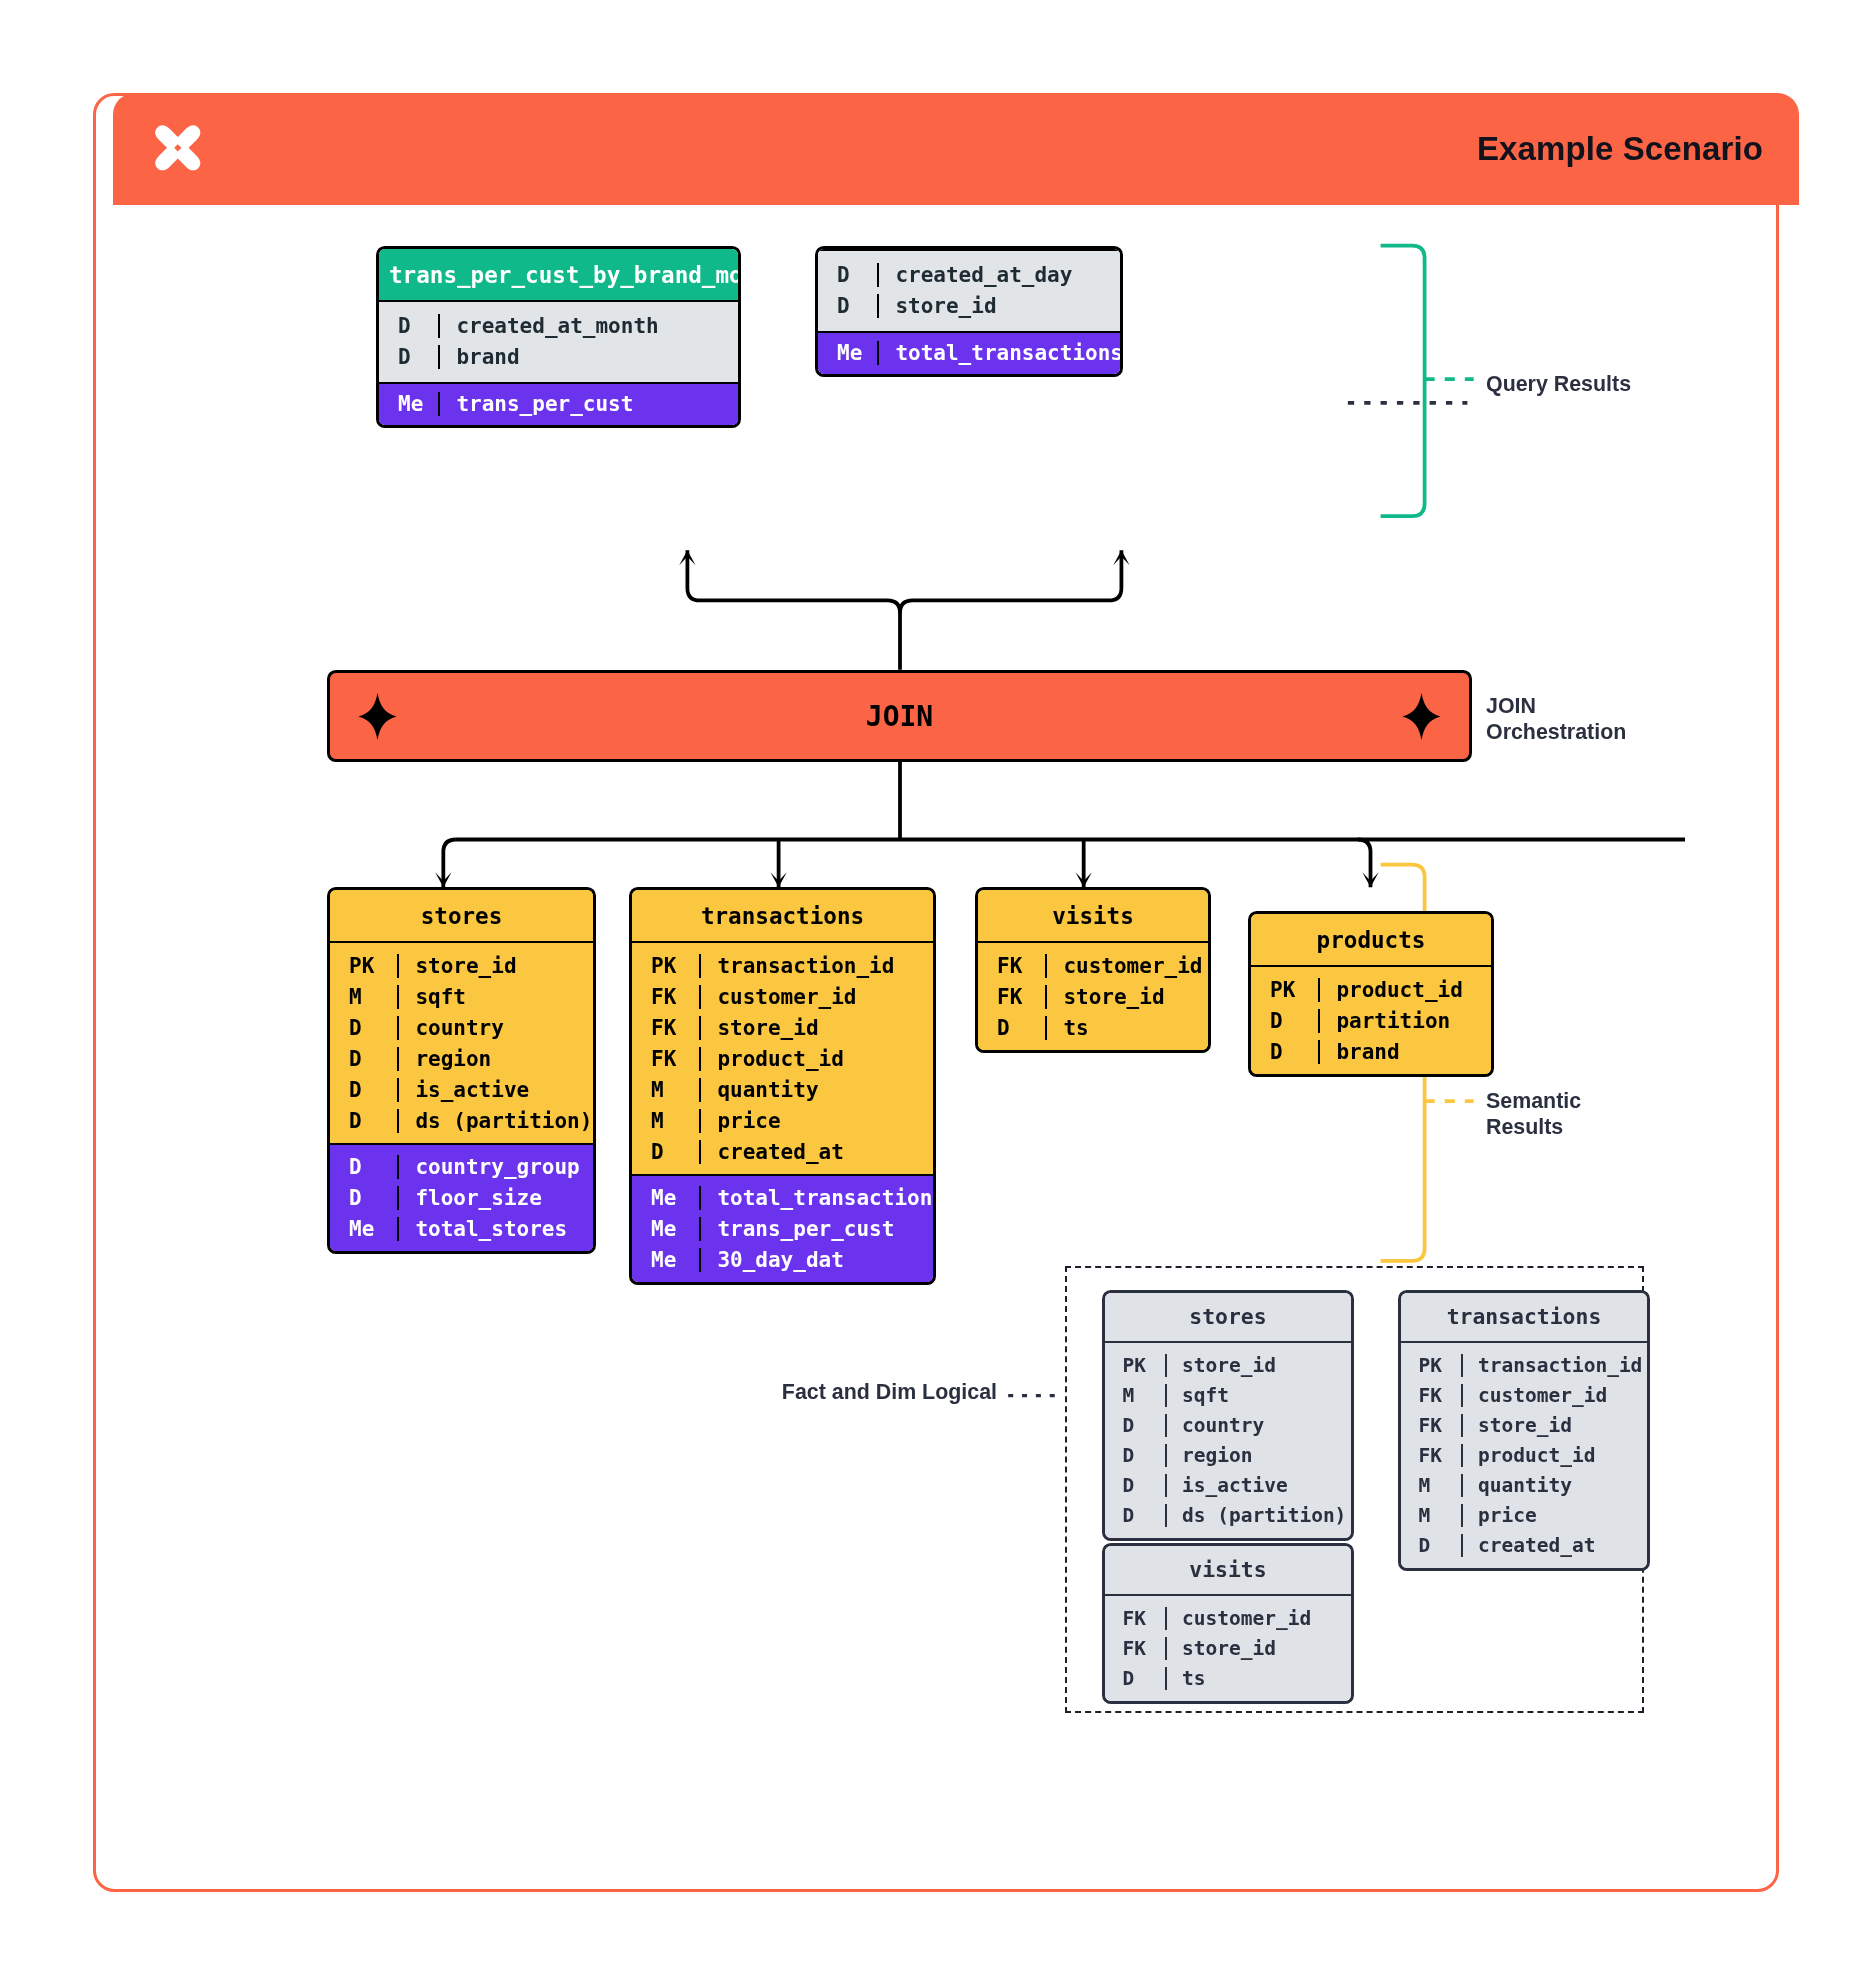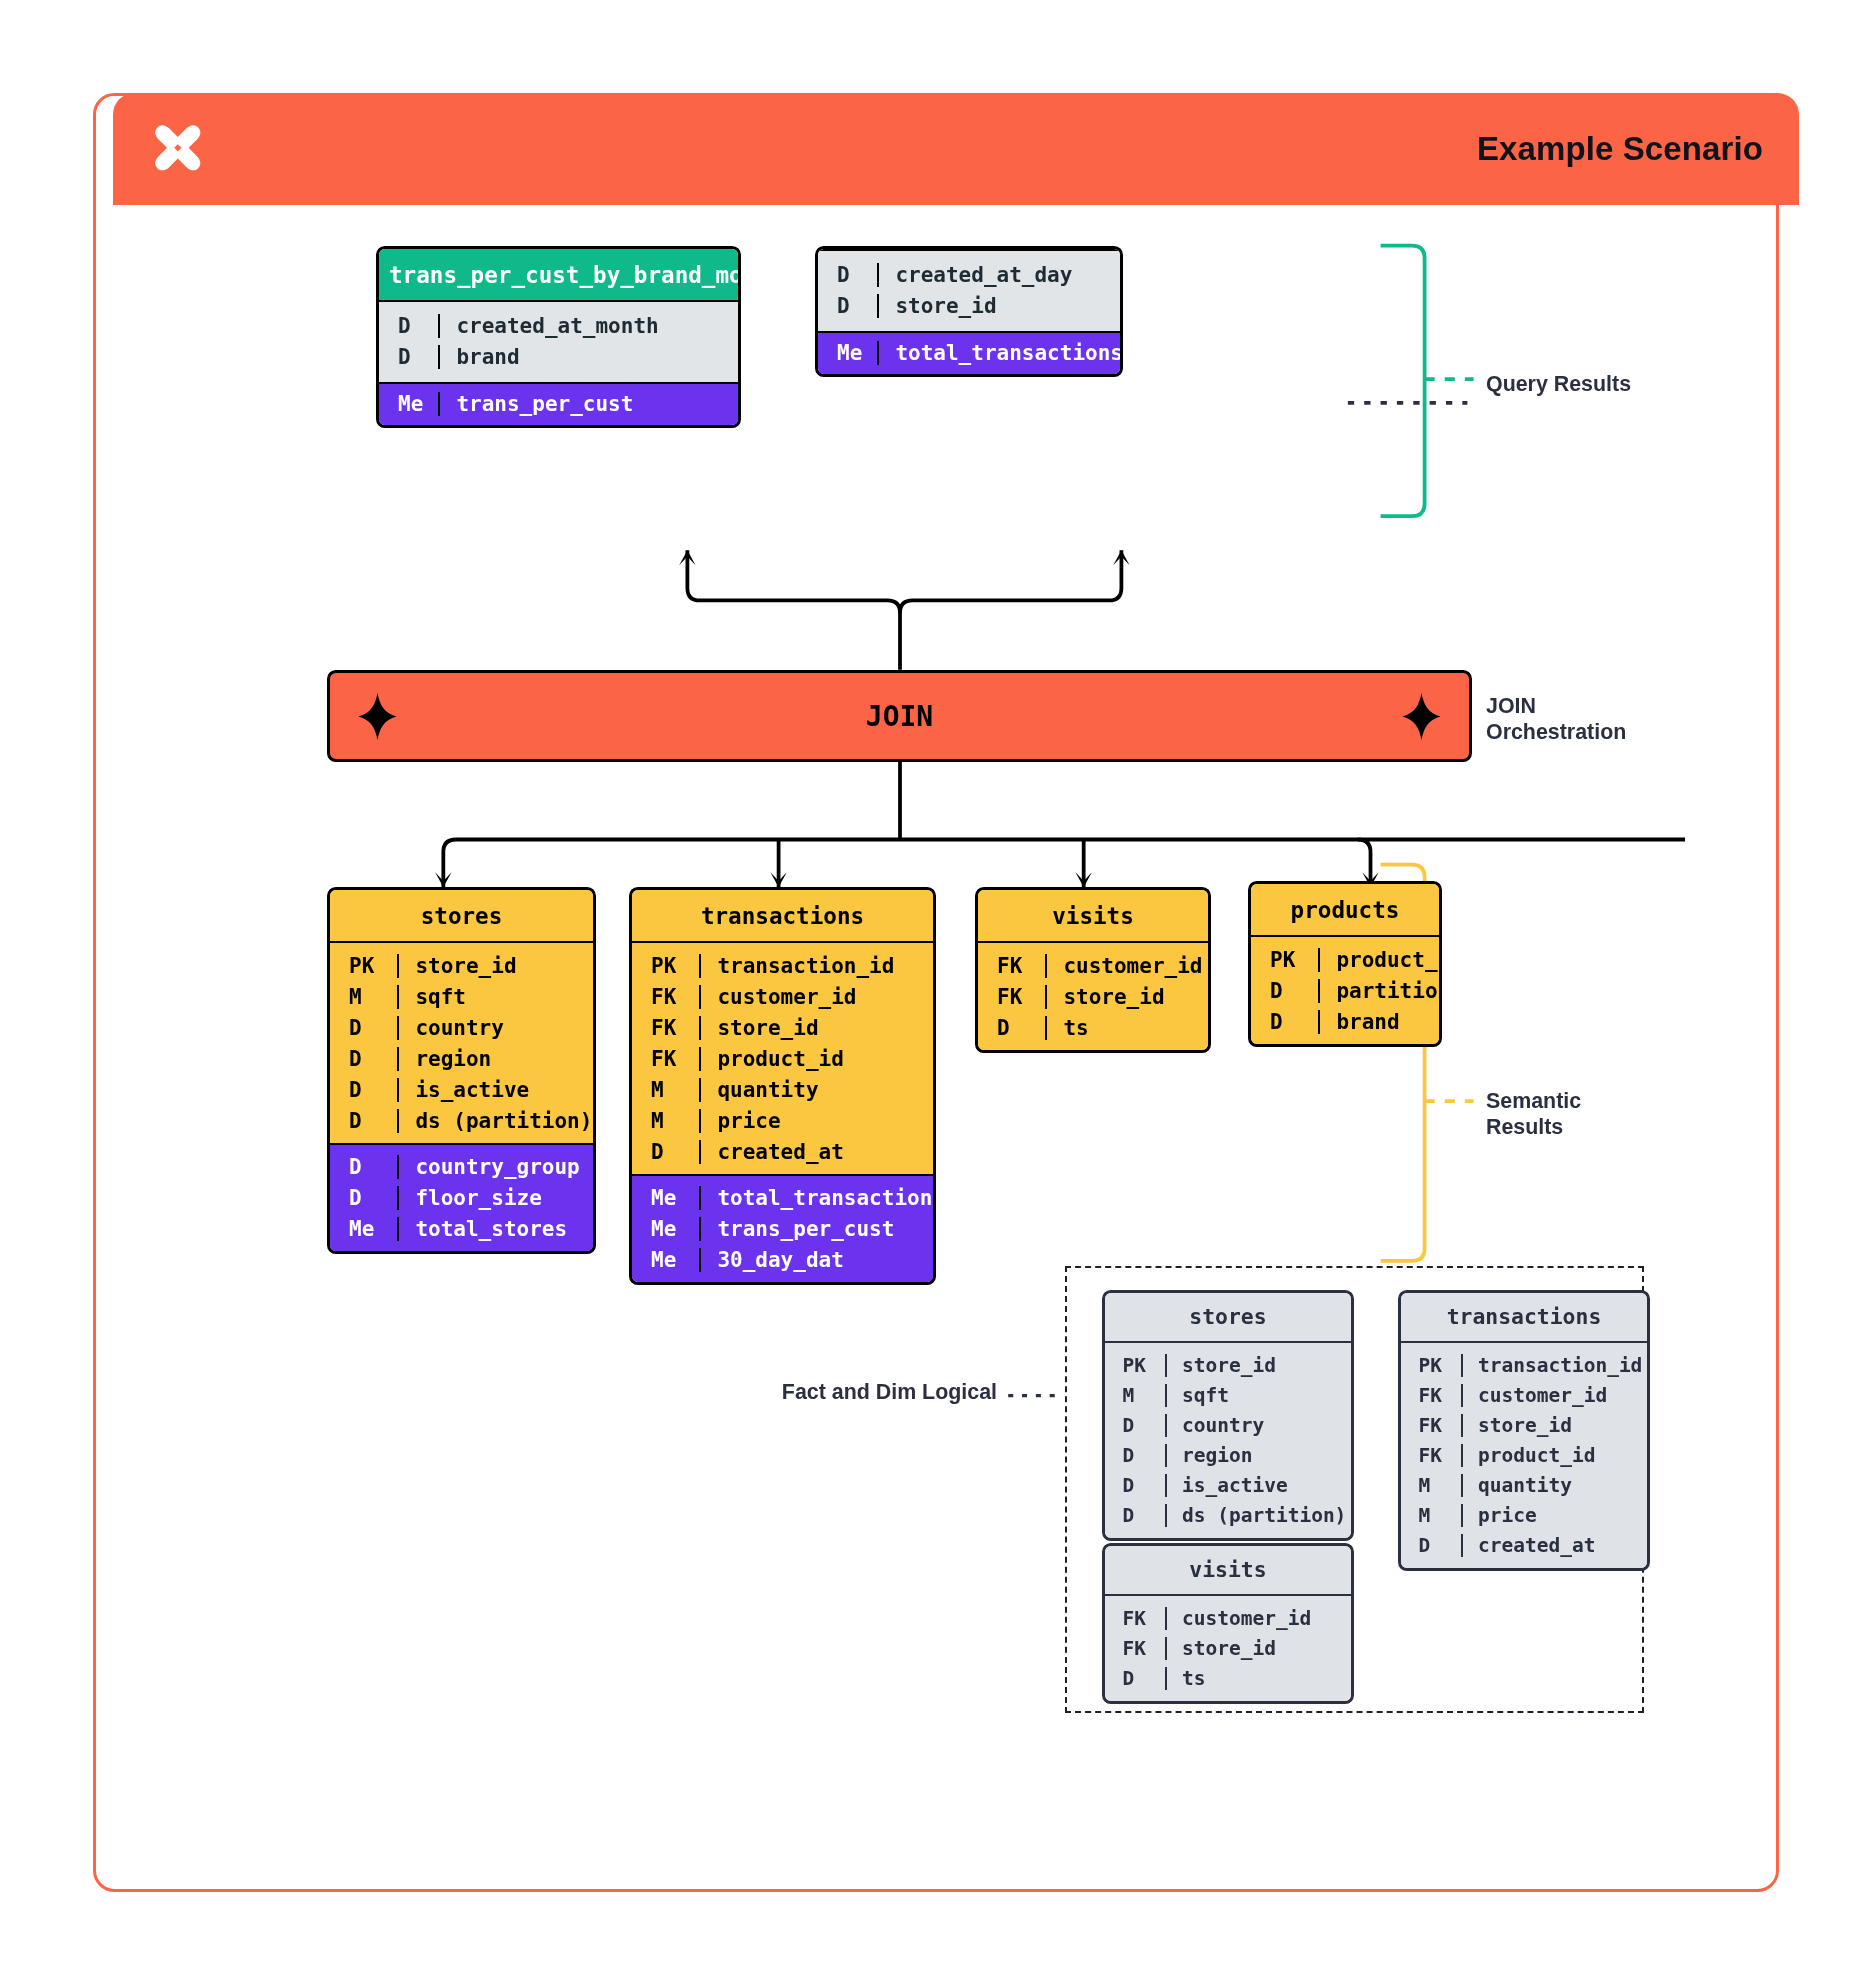--- a/index.html
+++ b/index.html
@@ -407,21 +407,21 @@
             <span class="k">FK</span>
             <span class="v vrule">store_id</span>
           </div>
         <div class="row">
             <span class="k">D</span>
             <span class="v vrule">ts</span>
           </div>
       </div>
     </div>
 
-    <div class="tbl sem" style="left:1152px; top:785px; width:194px;">
+    <div class="tbl sem" style="left:1152px; top:815px; width:246px;">
       <div class="thead">products</div>
       <div class="rows dims sep-h">
         <div class="row">
             <span class="k">PK</span>
             <span class="v vrule">product_id</span>
           </div>
         <div class="row">
             <span class="k">D</span>
             <span class="v vrule">partition</span>
           </div>

